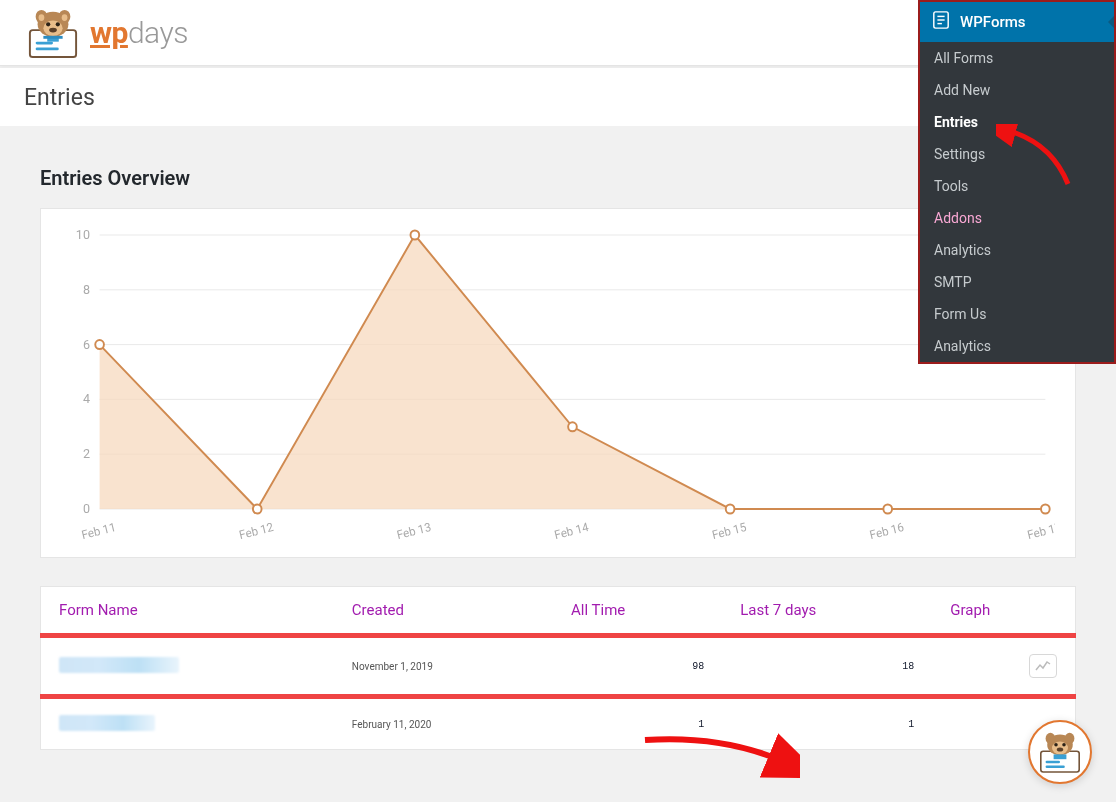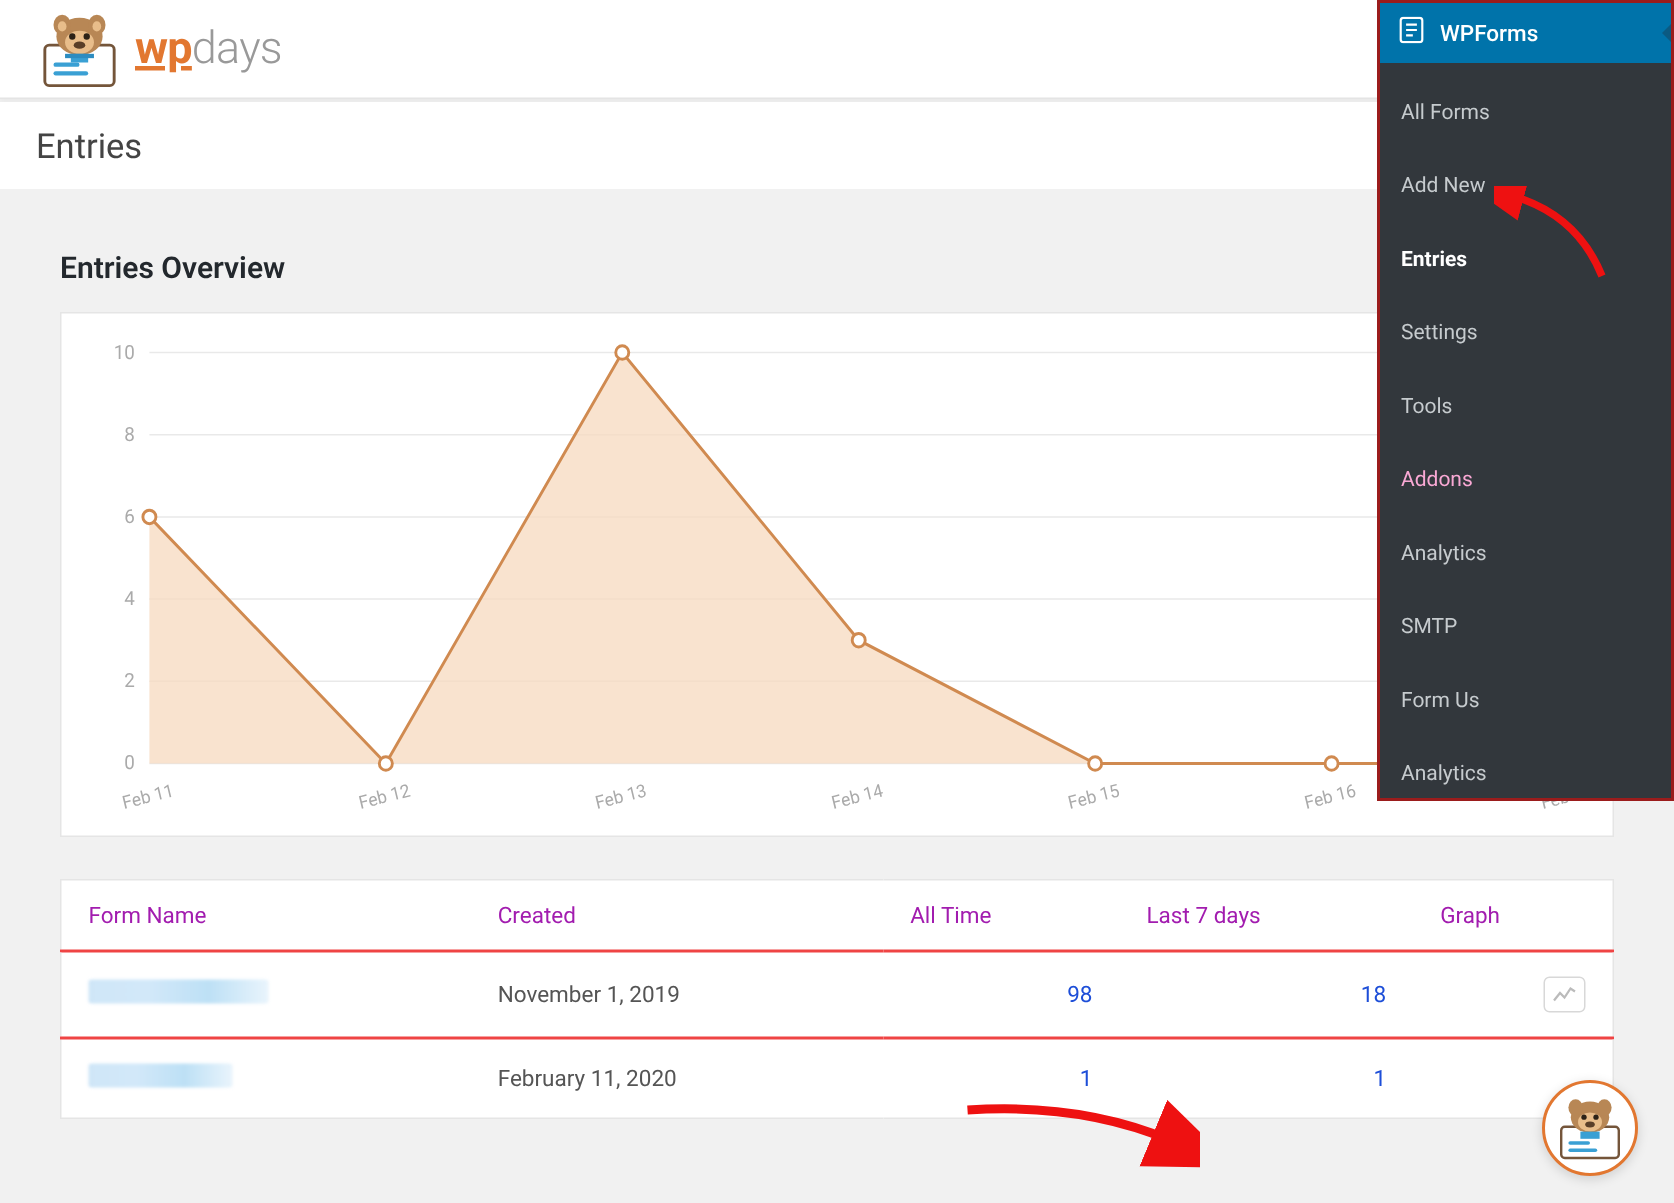--- a/index.html
+++ b/index.html
@@ -83,26 +83,26 @@
     text-align: left;
     font-weight: 400;
     font-size: 15px;
     color: #a21caf;
     padding: 14px 18px;
     border-bottom: 1px solid #e5e5e5;
   }
   .table thead th.rt { text-align: left; }
   .table td {
     padding: 16px 18px;
-    font-size: 15px;
-    border-top: 2px solid #ef4444;
+    font-size: 10px;
+    border-top: 5px solid #ef4444;
     color: #555;
   }
   .table td.rt { text-align: right; }
-  .table td .num { color: #1d4ed8; }
+  .table td .num { color: #0f172a; font-family: Liberation Mono, monospace; }
   .blur {
     display:inline-block;
     width:120px; height:16px;
     background: linear-gradient(90deg, #cfe6f7, #d2e8f9, #bde0f5, #e9f4fc);
     filter: blur(1px);
     border-radius:2px;
   }
   .blur.short { width: 96px; }
   .graph-btn {
     display:inline-flex;
@@ -145,21 +145,20 @@
     border-bottom:6px solid transparent;
     border-right:6px solid #0b5a82;
     transform:translateY(-50%);
   }
   .sidebar ul { list-style:none; }
   .sidebar li {
     padding: 8px 14px;
     color: #c6cbce;
     font-size: 14px;
     cursor: pointer;
-    margin-top: 17px;
   }
   .sidebar li.active { color:#fff; font-weight:700; }
   .sidebar li.highlight { color:#f9a8d4; }
 
   
   .arrow {
     position:absolute;
     pointer-events:none;
     z-index:40;
   }

